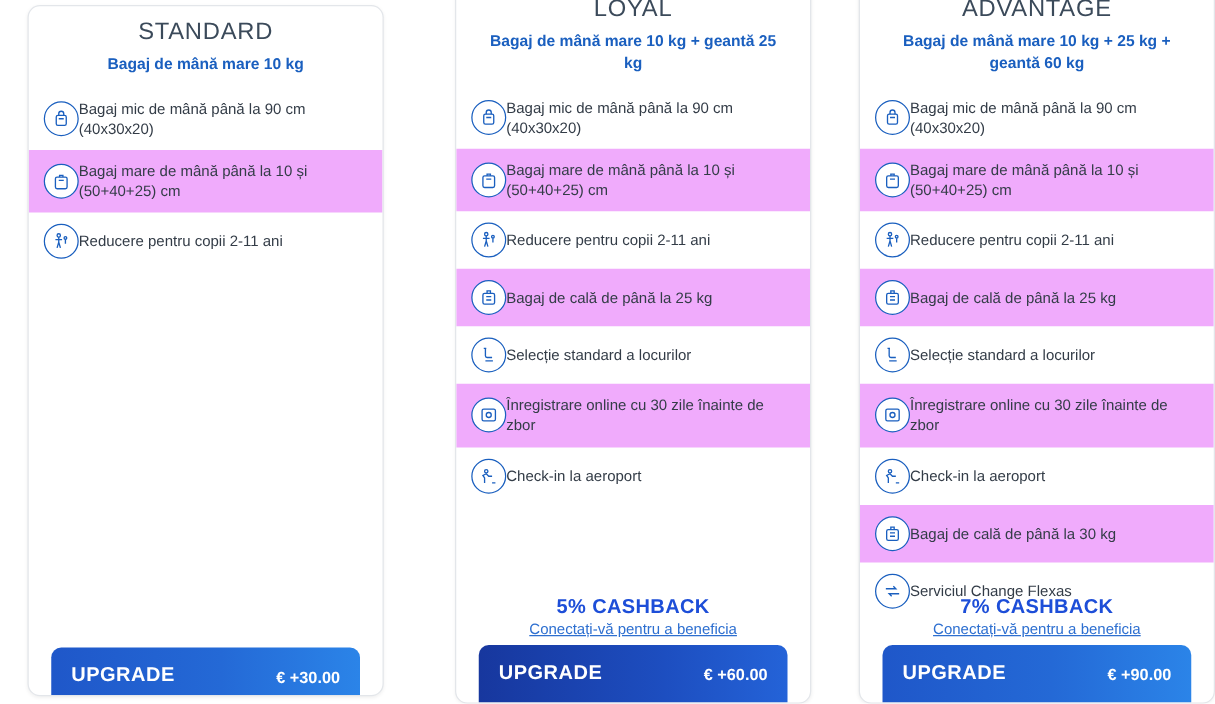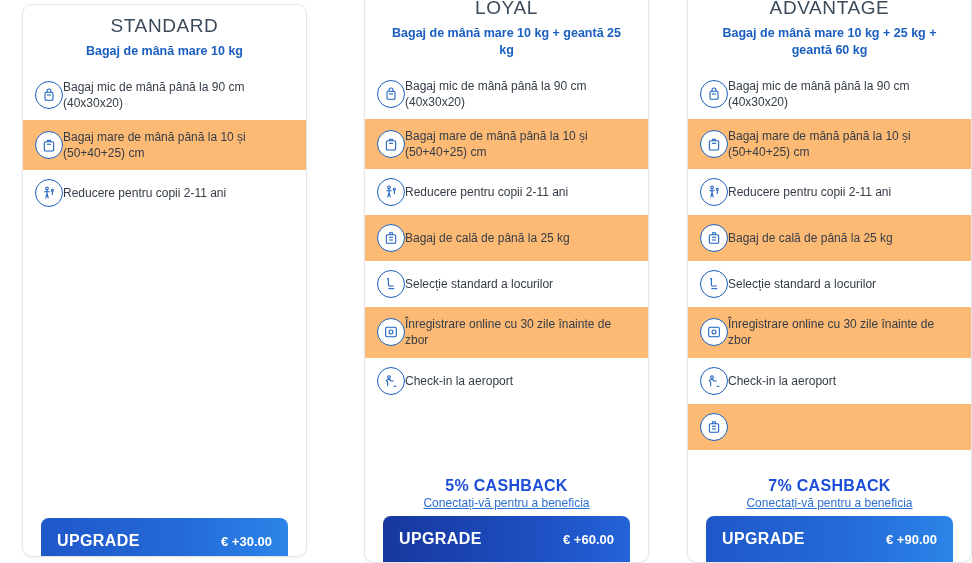--- a/index.html
+++ b/index.html
@@ -68,21 +68,21 @@
     padding: 0 14px;
     text-align: center;
   }
   .feature-list { margin-top: 6px; }
   .feature {
     display: flex;
     align-items: center;
     padding: 9px 12px;
     min-height: 45px;
   }
-  .feature.alt { background: #fdba74; }
+  .feature.alt { background: #f0abfc; }
   .feature-text {
     font-size: 12px;
     color: #333c47;
     line-height: 1.35;
   }
   .icon-circle {
     flex: 0 0 auto;
     width: 28px; height: 28px;
     border-radius: 50%;
     border: 1.4px solid #1a5fbf;
@@ -375,22 +375,31 @@
         </div>
 
         <div class="feature alt">
           <span class="icon-circle">
             <svg width="16" height="16" viewBox="0 0 24 24" fill="none" stroke="currentColor" stroke-width="1.6">
               <rect x="5" y="7" width="14" height="13" rx="2"></rect>
                 <path d="M10 7V4h4v3"></path>
                 <path d="M9 11h6M9 15h6"></path>
             </svg>
           </span>
-        </div>
-
+          <span class="feature-text">Bagaj de cală de până la 30 kg</span>
+        </div>
+
+        <div class="feature">
+          <span class="icon-circle">
+            <svg width="16" height="16" viewBox="0 0 24 24" fill="none" stroke="currentColor" stroke-width="1.6">
+              <path d="M4 9h12l-3-3M20 15H8l3 3"></path>
+            </svg>
+          </span>
+          <span class="feature-text">Serviciul Change Flexas</span>
+        </div>
 
       </div>
 
       <div class="cashback-wrap">
         <div class="cashback">7% CASHBACK</div>
         <a class="cashback-link" href="#">Conectați-vă pentru a beneficia</a>
       </div>
 
       <div class="upgrade-bar">
         <span class="upgrade-label">UPGRADE</span>

